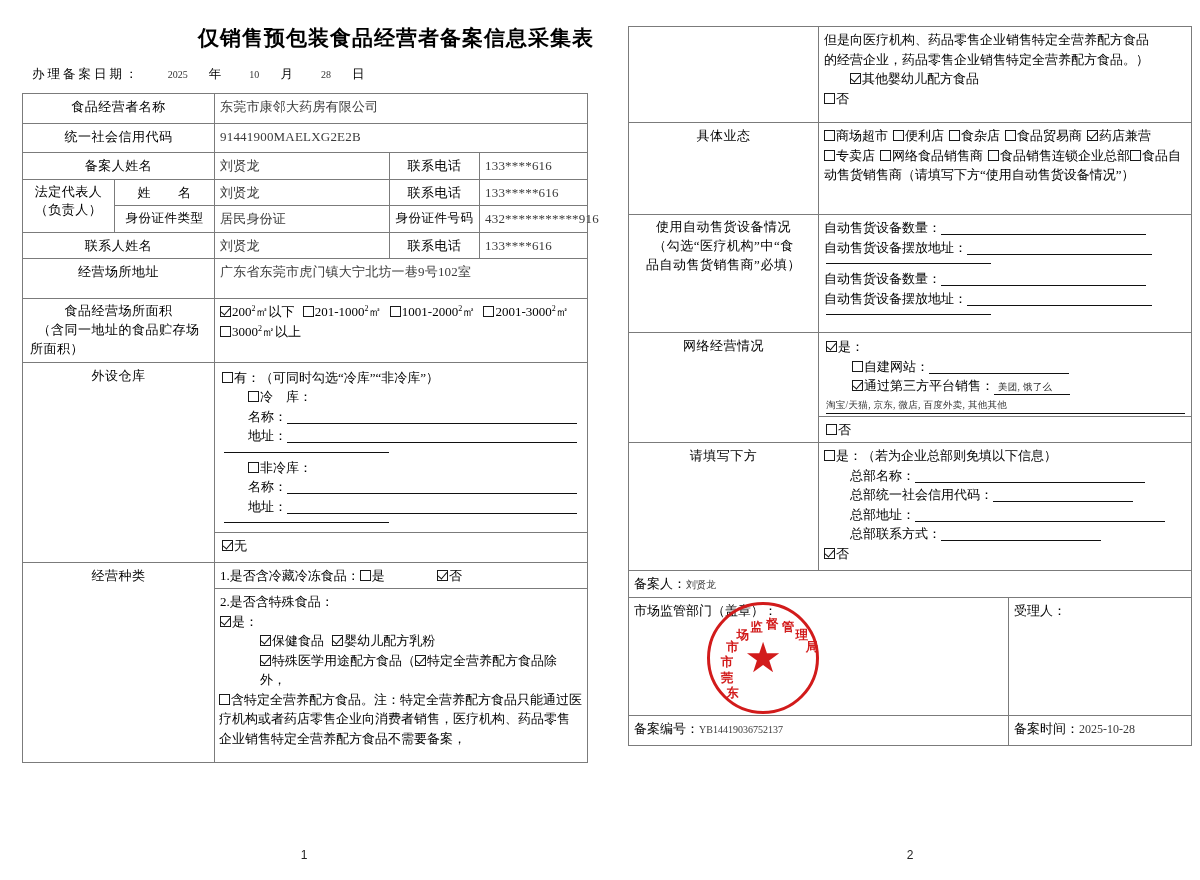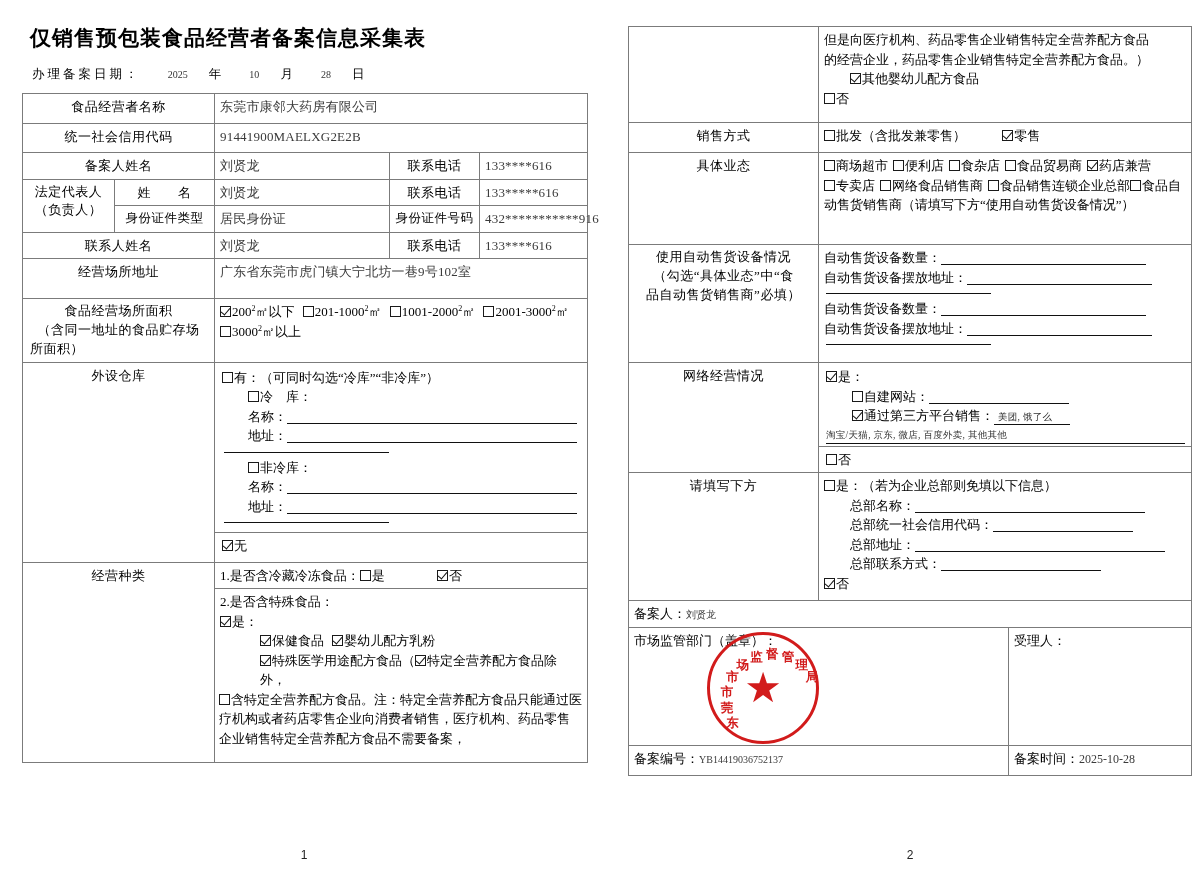--- a/index.html
+++ b/index.html
@@ -19,21 +19,21 @@
   .page {
     position: absolute;
     top: 0;
     width: 580px;
     height: 880px;
   }
   .page-left  { left: 14px; }
   .page-right { left: 620px; }
 
   .doc-title {
-    text-align: left;
+    text-align: right;
     font-size: 21px;
     font-weight: bold;
     letter-spacing: 1px;
     margin: 24px 0 0 0;
     padding-left: 16px;
   }
   .date-line {
     margin: 14px 0 10px 18px;
     font-size: 12.5px;
     letter-spacing: 2px;
@@ -345,39 +345,32 @@
           <tr>
         <td style="height:96px"></td>
         <td class="body" colspan="2">
           <div>但是向医疗机构、药品零售企业销售特定全营养配方食品</div>
           <div>的经营企业，药品零售企业销售特定全营养配方食品。）</div>
           <div class="indent1"><span class="cb on"></span><span>其他婴幼儿配方食品</span></div>
           <div><span class="cb"></span><span>否</span></div>
         </td>
       </tr>
 
-      <tr>
-        <td class="lbl">销售方式</td>
-        <td class="body" colspan="2" style="height:30px">
-          <span class="opt"><span class="cb"></span><span>批发（含批发兼零售）</span></span>
-          <span style="display:inline-block;width:28px"></span><span class="opt"><span class="cb on"></span><span>零售</span></span>
-        </td>
-      </tr>
 
       <tr>
         <td class="lbl">具体业态</td>
         <td class="body" colspan="2" style="height:92px">
           <span class="opt"><span class="cb"></span><span>商场超市</span></span><span class="opt"><span class="cb"></span><span>便利店</span></span><span class="opt"><span class="cb"></span><span>食杂店</span></span><span class="opt"><span class="cb"></span><span>食品贸易商</span></span><span><span class="cb on"></span><span>药店兼营</span></span><span class="opt"><span class="cb"></span><span>专卖店</span></span><span class="opt"><span class="cb"></span><span>网络食品销售商</span></span><span><span class="cb"></span><span>食品销售连锁企业总部</span></span><span><span class="cb"></span><span>食品自动售货销售商（请填写下方“使用自动售货设备情况”）</span></span>
         </td>
       </tr>
 
       <tr>
         <td class="lbl multi">
           <div>使用自动售货设备情况</div>
-          <div>（勾选“具体业态”中“食</div>
+          <div>（勾选“医疗机构”中“食</div>
           <div>品自动售货销售商”必填）</div>
         </td>
         <td class="body" colspan="2" style="height:118px">
           <div><span>自动售货设备数量：</span><span class="ul w5"></span></div>
           <div><span>自动售货设备摆放地址：</span><span class="ul w6"></span></div>
           <div class="rule"></div>
           <div><span>自动售货设备数量：</span><span class="ul w5"></span></div>
           <div><span>自动售货设备摆放地址：</span><span class="ul w6"></span></div>
           <div class="rule"></div>
         </td>

